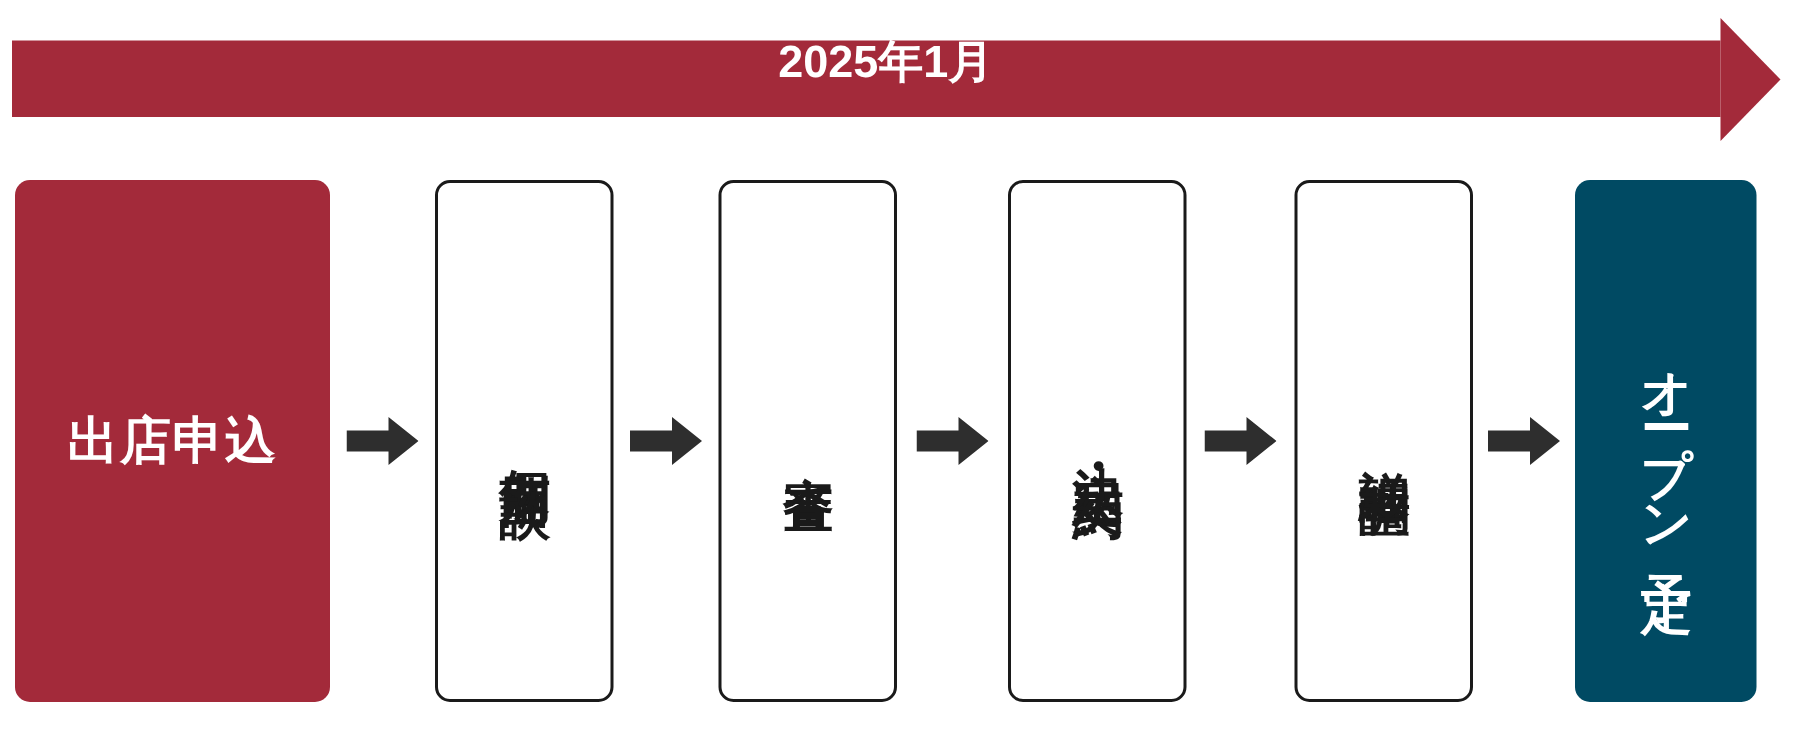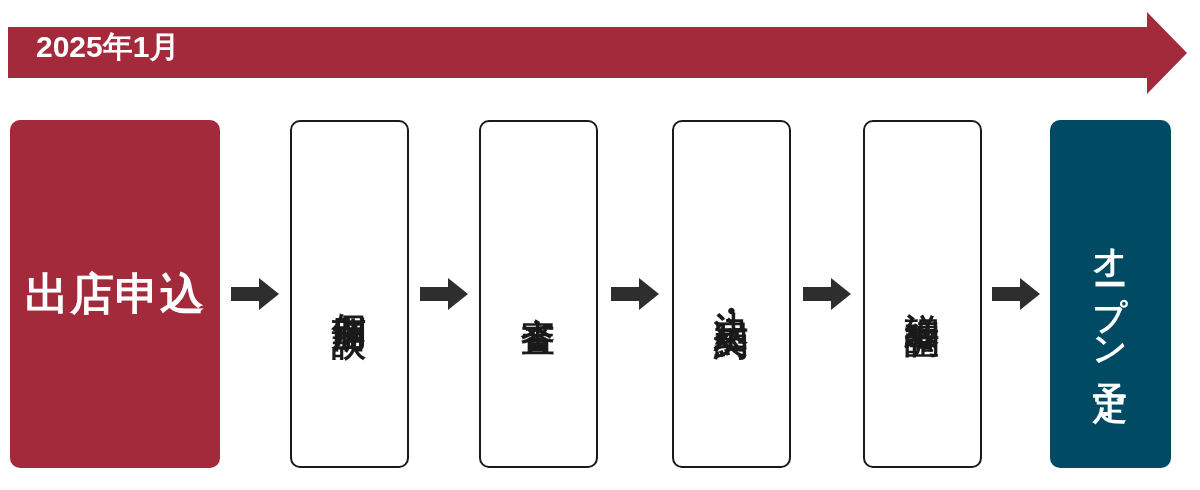--- a/index.html
+++ b/index.html
@@ -24,20 +24,21 @@
     width: 1139px; height: 51px;
     background: var(--accent-red);
     display: flex;
     align-items: center;
     justify-content: space-between;
     padding: 0 2px 12px 28px;
     color: #ffffff;
     font-size: 30px;
     font-weight: bold;
     line-height: 1;
+    flex-direction: column;
   }
   .banner-head {
     position: absolute;
     left: 1147px; top: 12px;
     width: 0; height: 0;
     border-top: 41px solid transparent;
     border-bottom: 41px solid transparent;
     border-left: 40px solid var(--accent-red);
   }
 
@@ -66,21 +67,21 @@
     background: #ffffff;
     border: 2px solid var(--ink);
     color: var(--ink);
   }
   .step-end {
     width: 121px;
     background: var(--accent-teal);
     color: #ffffff;
   }
   .h-label {
-    font-size: 44px;
+    font-size: 34px;
     font-weight: bold;
     letter-spacing: 1px;
     white-space: nowrap;
   }
   .v-label {
     writing-mode: vertical-rl;
     font-size: 34px;
     font-weight: bold;
     letter-spacing: 4px;
     line-height: 1;

